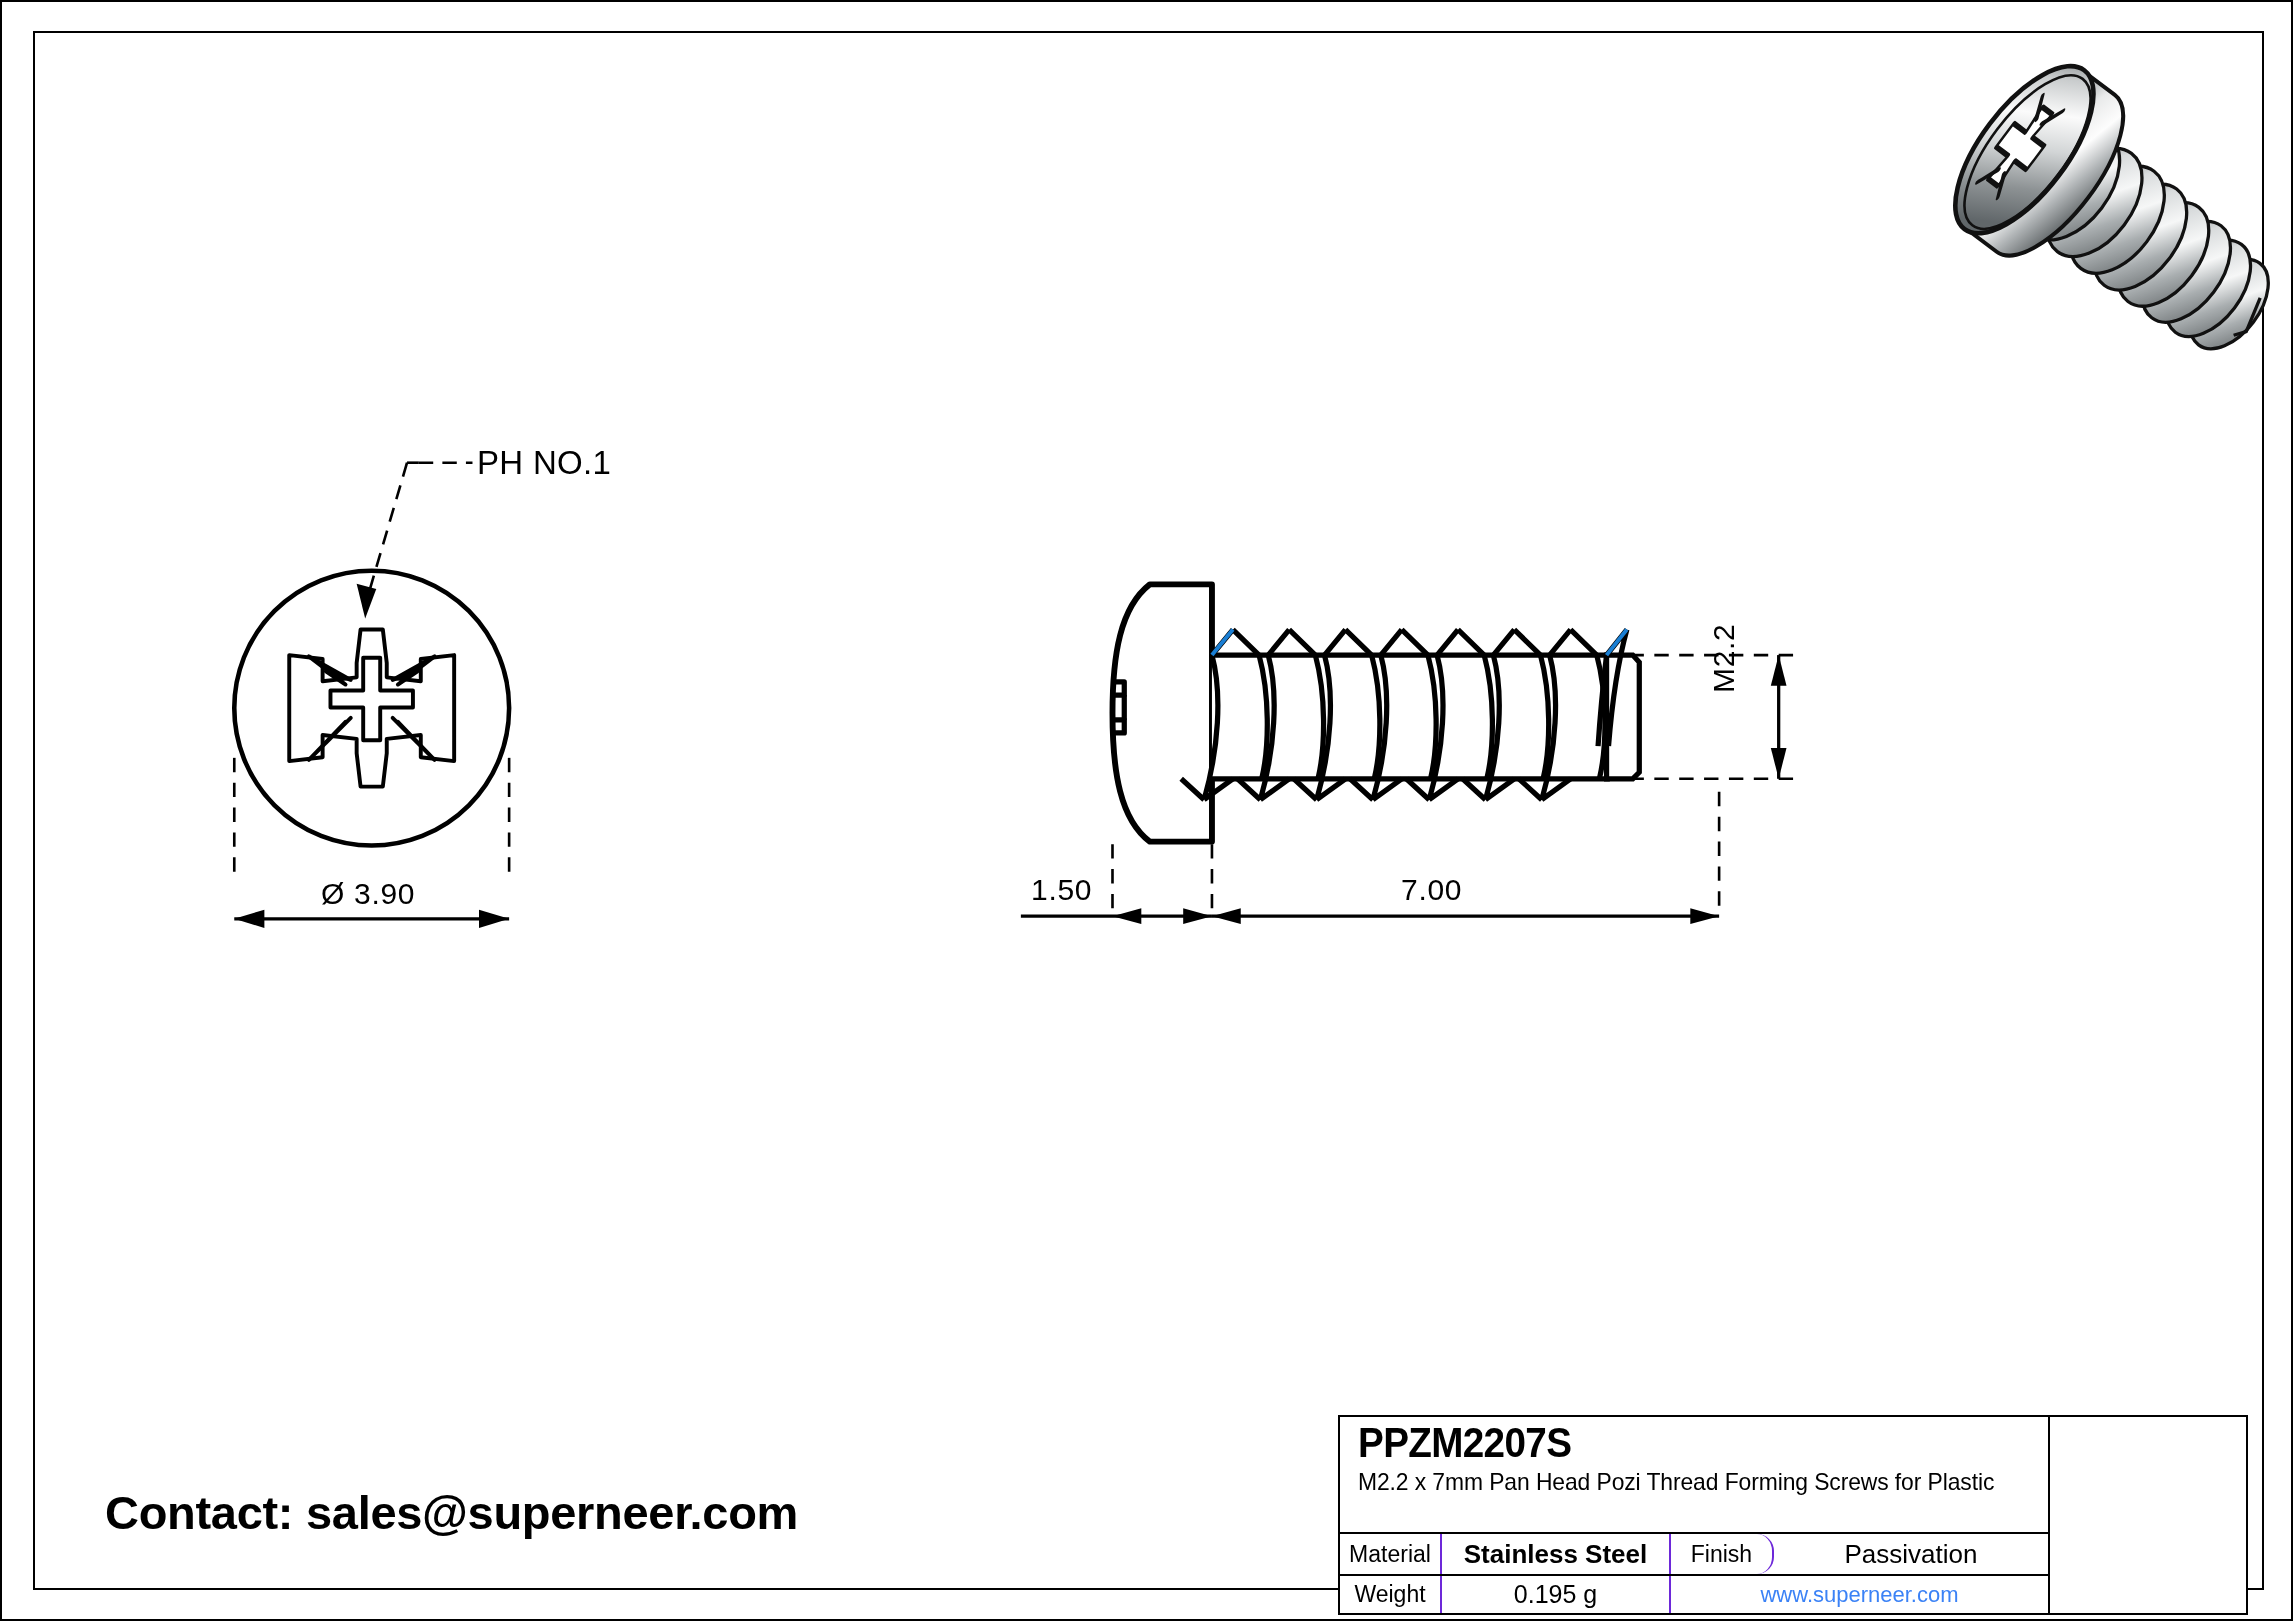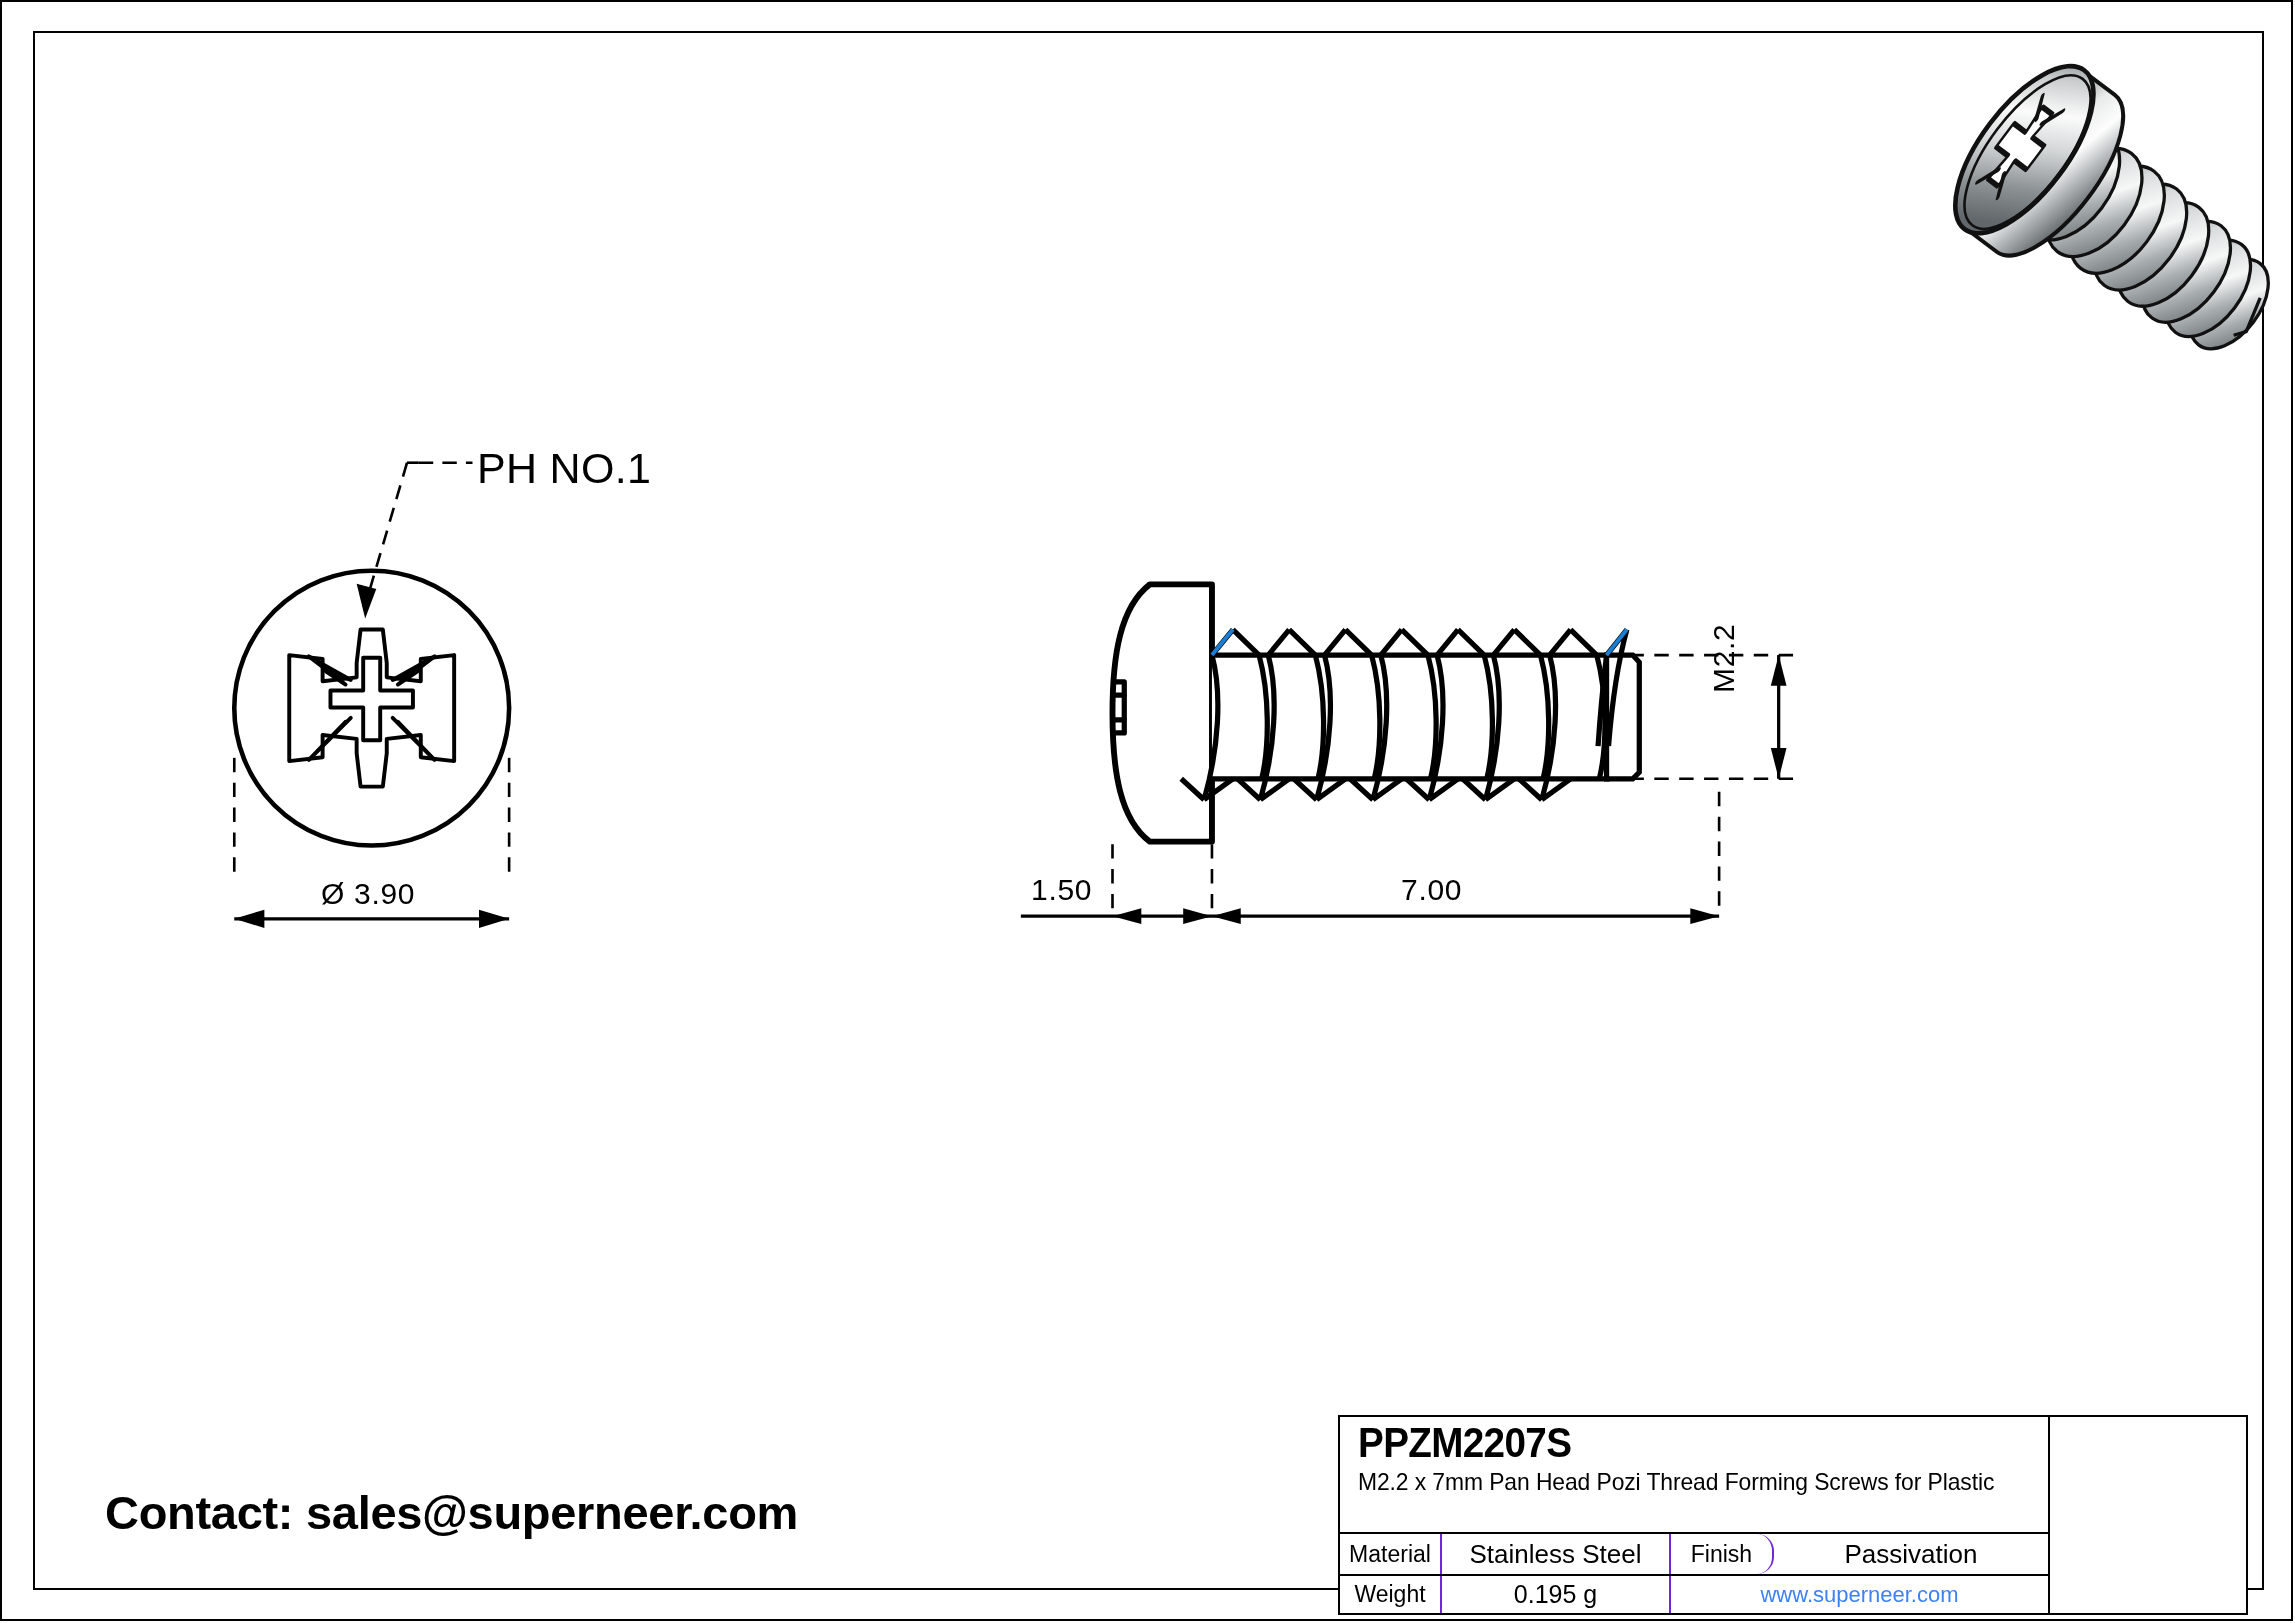--- a/index.html
+++ b/index.html
@@ -9,21 +9,21 @@
   #sheet{position:absolute;inset:0;width:2295px;height:1623px;}
 
   .outer-border{position:absolute;left:0;top:0;width:2293px;height:1621px;
       border:2.6px solid #000;box-sizing:border-box;}
   .inner-border{position:absolute;left:33px;top:31px;width:2231px;height:1559px;
       border:2px solid #000;box-sizing:border-box;}
 
   
   .dimtext{position:absolute;font-family:"Liberation Sans", sans-serif;
       font-size:30px;letter-spacing:0.7px;white-space:nowrap;}
-  .leader-label{position:absolute;font-size:43px;white-space:nowrap;letter-spacing:0.3px;}
+  .leader-label{position:absolute;font-size:33px;white-space:nowrap;letter-spacing:0.3px;}
 
   
   .contact{position:absolute;left:105px;top:1485px;font-size:47px;font-weight:bold;
       letter-spacing:-0.3px;white-space:nowrap;
       font-family:"Liberation Sans", sans-serif;}
 
   
   .tb{position:absolute;left:1338px;top:1415px;width:910px;height:200px;
       border:2px solid #000;box-sizing:border-box;background:#fff;display:flex;}
   .tb-left{width:710px;height:100%;box-sizing:border-box;border-right:2px solid #000;
@@ -39,21 +39,21 @@
       transform:scaleX(.97);transform-origin:left center;}
 
   .tb-row{display:flex;box-sizing:border-box;}
   .tb-row-1{height:43px;border-bottom:2px solid #000;}
   .tb-row-2{height:37px;}
   .tb-cell{box-sizing:border-box;border-right:2px solid #6d28d9;
       display:flex;align-items:center;justify-content:center;
       font-size:23px;white-space:nowrap;overflow:hidden;}
   .tb-cell.last{border-right:none;}
   .c-material{width:102px;}
-  .c-materialv{width:229px;font-size:26px;}
+  .c-materialv{width:229px;font-size:26px;font-weight:bold;}
   .c-finish{width:103px;border-radius:17px;}
   .c-finishv{flex:1;font-size:26px;}
   .c-weight{width:102px;}
   .c-weightv{width:229px;font-size:25px;}
   .c-web{flex:1;color:#3b82f6;font-size:22px;border-right:none;}
 
   
   .logo-mark{margin-top:14.4px;width:77px;height:98px;position:relative;}
   .logo-mark svg{display:block;}
   .logo-word{margin-top:11.8px;font-size:37px;font-weight:bold;letter-spacing:0.7px;

